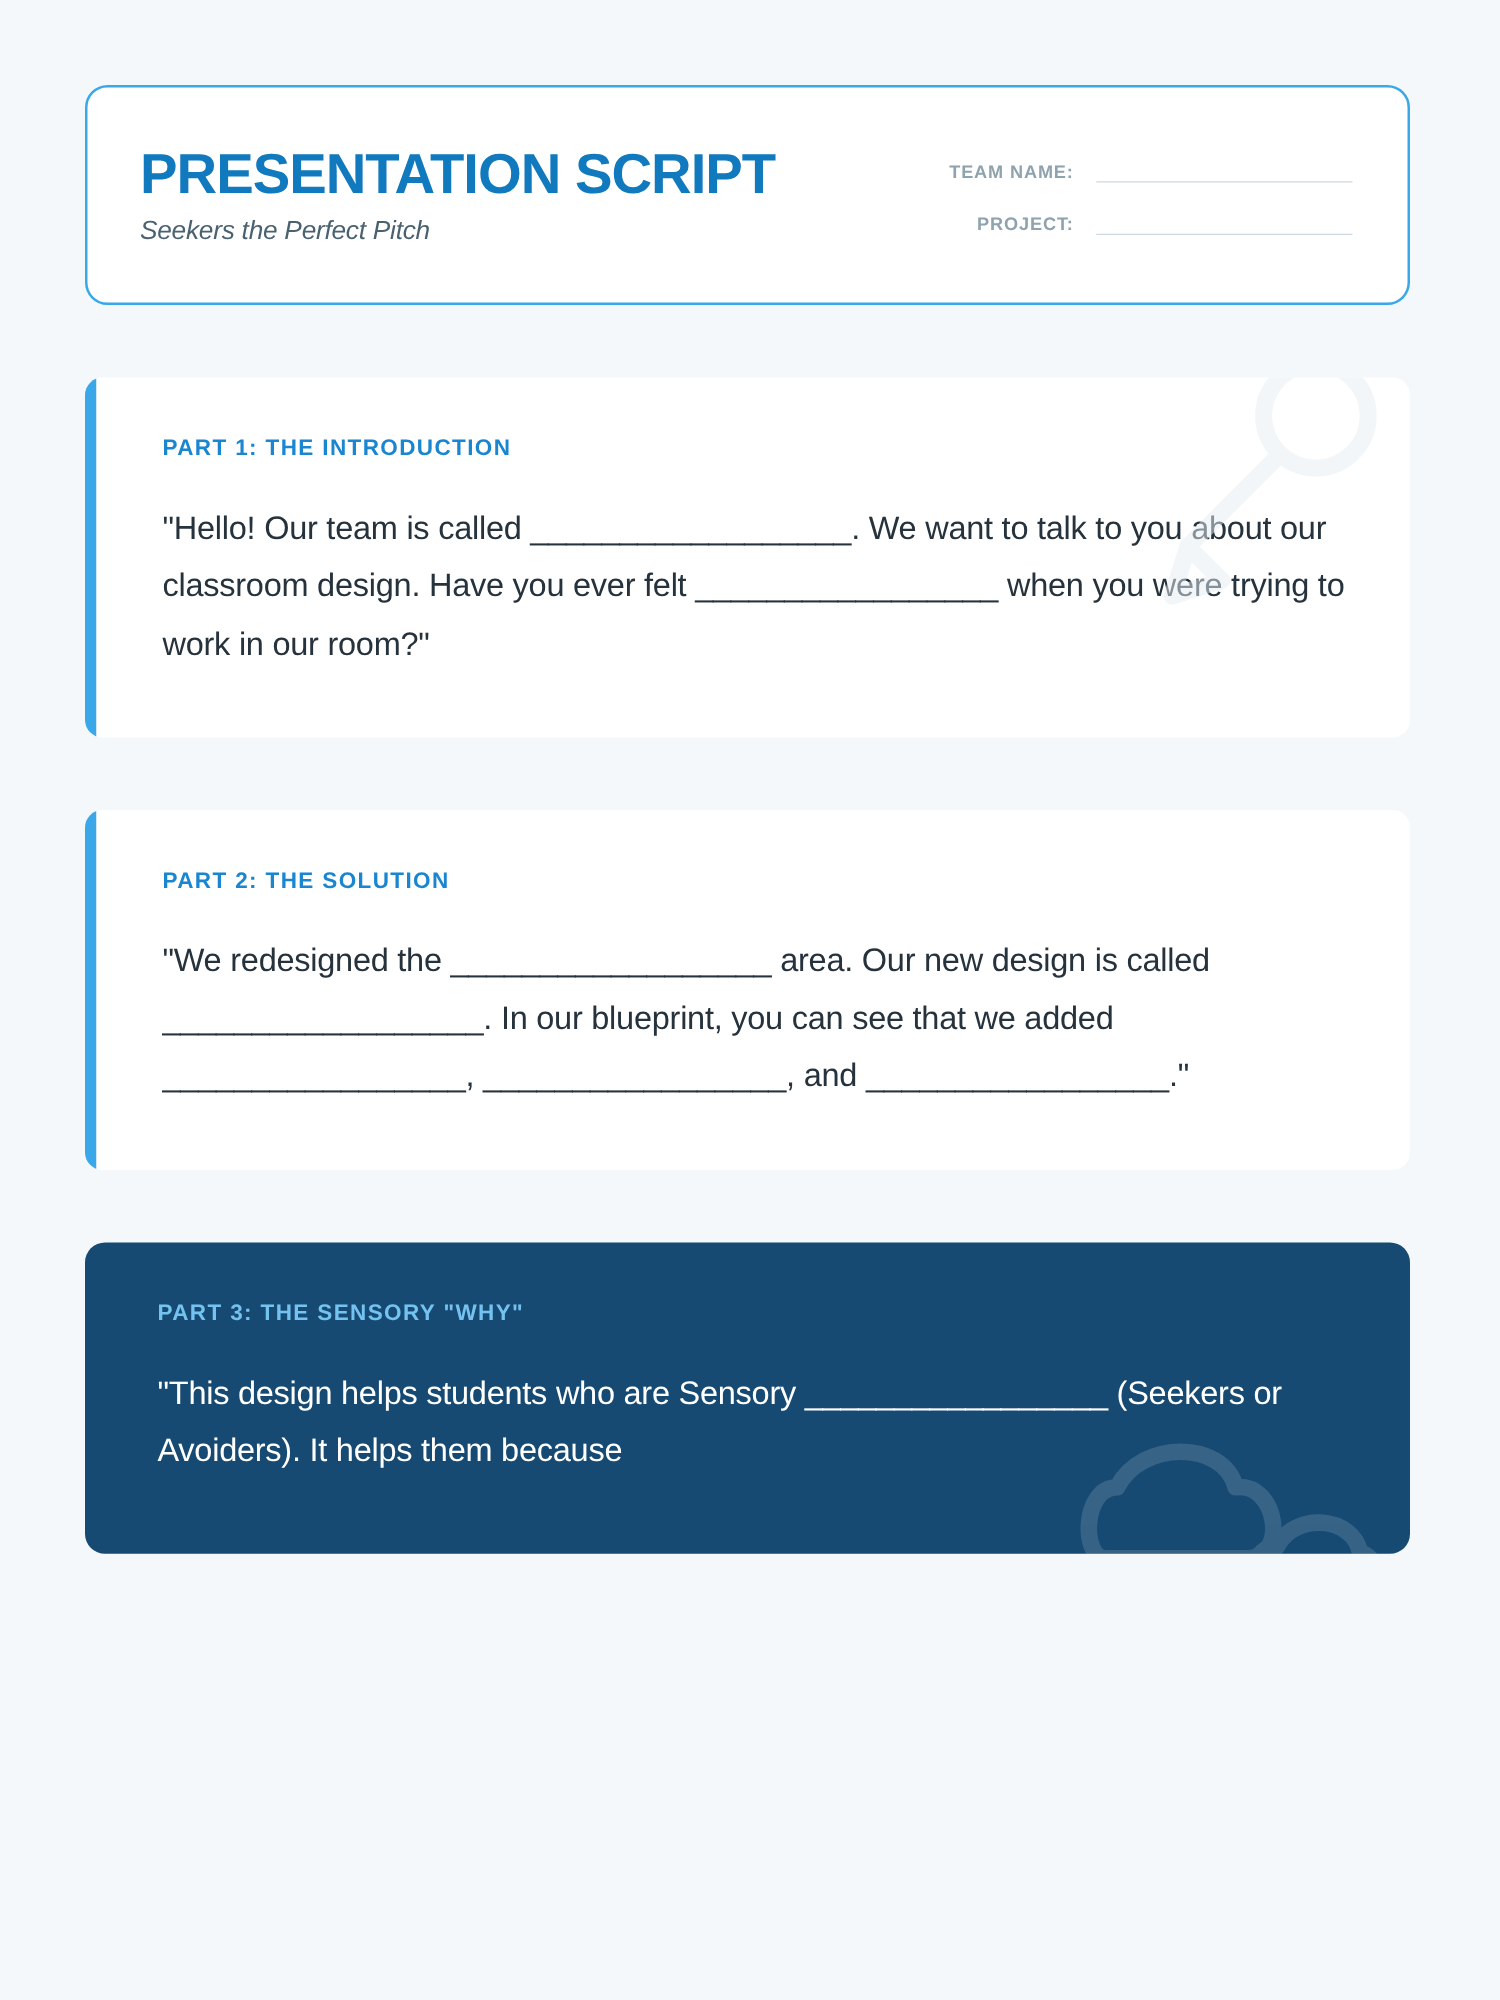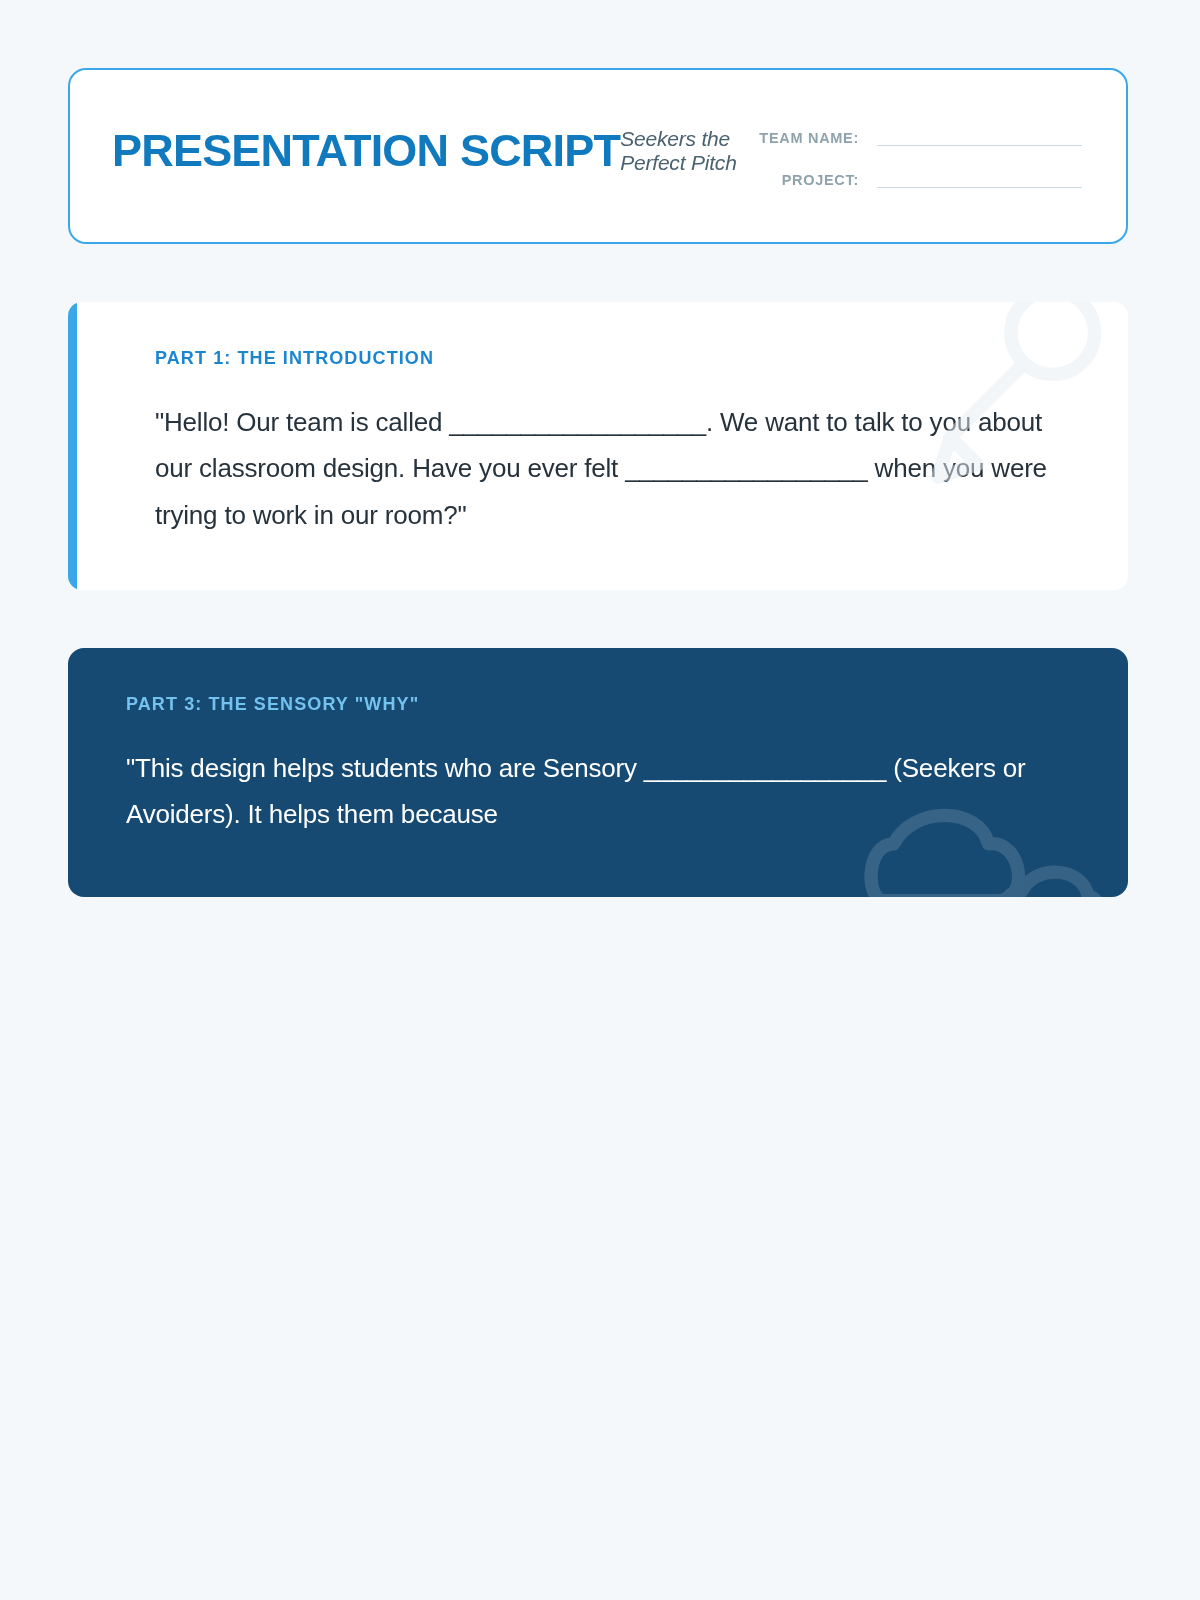--- a/index.html
+++ b/index.html
@@ -30,21 +30,21 @@
     border-radius: 18px;
     background: #ffffff;
     padding: 34px 40px 34px 42px;
     display: flex;
     align-items: center;
     justify-content: space-between;
     height: 176px;
   }
   .title-block {
     display: flex;
-    flex-direction: row;
+    flex-direction: column;
     justify-content: center;
   }
   .main-title {
     font-size: 45px;
     font-weight: bold;
     color: #1179bd;
     letter-spacing: -0.8px;
     line-height: 1.05;
     margin: 0 0 10px 0;
     white-space: nowrap;
@@ -83,21 +83,21 @@
     height: 17px;
   }
 
   
   .section {
     position: relative;
     margin-top: 58px;
     background: #ffffff;
     border-radius: 14px;
     box-sizing: border-box;
-    padding: 46px 52px 52px 87px;
+    padding: 46px 52px 52px 62px;
     overflow: hidden;
   }
   .section.light {
     background: #ffffff;
   }
   .section .accent-bar {
     position: absolute;
     left: 0;
     top: 0;
     bottom: 0;
@@ -182,20 +182,25 @@
       <g fill="none" stroke="#e6eef4" stroke-width="13" stroke-linecap="round" stroke-linejoin="round">
         <circle cx="138" cy="58" r="40"></circle>
         <path d="M110 88 L40 158"></path>
         <path d="M40 158 L28 196 L66 184 Z"></path>
       </g>
     </svg>
     <h2 class="section-label">PART 1: THE INTRODUCTION</h2>
     <p class="section-body">"Hello! Our team is called __________________. We want to talk to you about our classroom design. Have you ever felt _________________ when you were trying to work in our room?"</p>
   </div>
 
+  <div class="section light">
+    <div class="accent-bar"></div>
+    <h2 class="section-label">PART 2: THE SOLUTION</h2>
+    <p class="section-body">"We redesigned the __________________ area. Our new design is called __________________. In our blueprint, you can see that we added _________________, _________________, and _________________."</p>
+  </div>
 
   <div class="section dark">
     <svg class="wm-speech" viewBox="0 0 260 190" aria-hidden="true">
       <g fill="none" stroke="#ffffff" stroke-width="14" stroke-linecap="round" stroke-linejoin="round">
         <path d="M30 120 C10 120 10 60 40 60 C60 20 130 20 140 60 C175 55 185 120 150 120 Z"></path>
         <path d="M170 150 C150 150 150 110 175 110 C190 80 240 85 245 115 C265 120 260 150 235 150 Z"></path>
       </g>
     </svg>
     <h2 class="section-label">PART 3: THE SENSORY "WHY"</h2>
     <p class="section-body">"This design helps students who are Sensory _________________ (Seekers or Avoiders). It helps them because</p>

